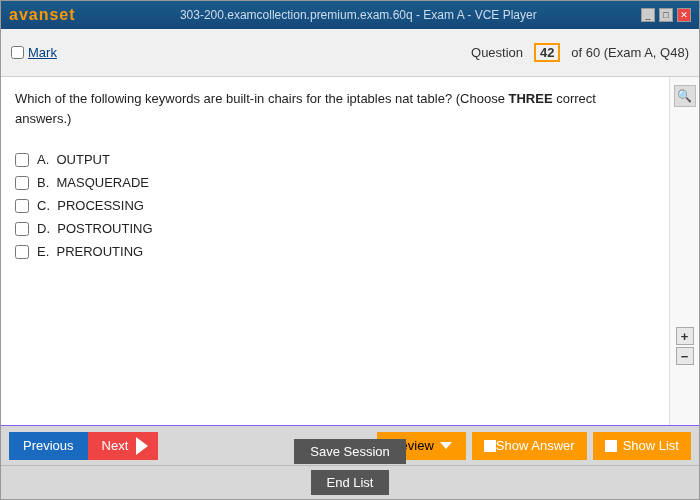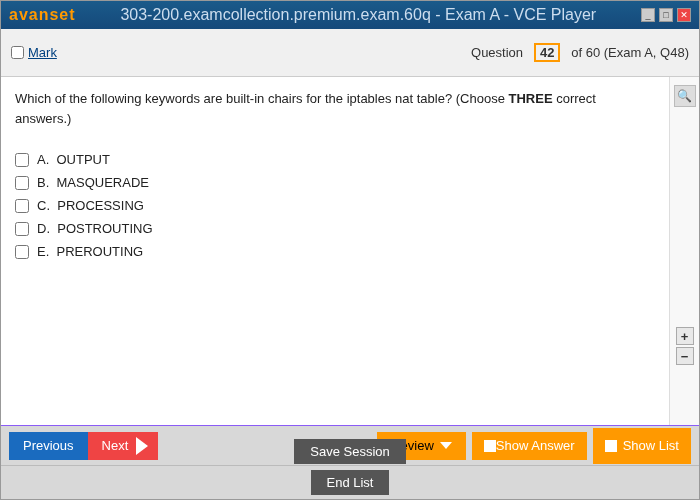--- a/index.html
+++ b/index.html
@@ -23,21 +23,21 @@
       align-items: center;
     }
     .logo-text {
       font-size: 16px;
       font-weight: bold;
       color: white;
       letter-spacing: 1px;
     }
     .logo-text span { color: #f90; }
     .title-bar-center {
-      font-size: 16px;
+      font-size: 12px;
       color: #cde;
     }
     .title-bar-controls {
       display: flex;
       gap: 4px;
     }
     .title-btn {
       width: 14px; height: 14px;
       background: #ccc;
       border: 1px solid #999;
@@ -222,21 +222,21 @@
       height: 28px;
       display: flex; align-items: center; 
     }
     .btn-show-list {
       background: #f90;
       color: white;
       border: none;
       padding: 6px 12px;
       font-size: 13px;
       cursor: pointer;
-      height: 36px;
+      height: 28px;
       display: flex; align-items: center; gap: 6px;
     }
     .btn-icon-square {
       width: 12px; height: 12px;
       background: white;
       display: inline-block;
       flex-shrink: 0;
     }
 
     

